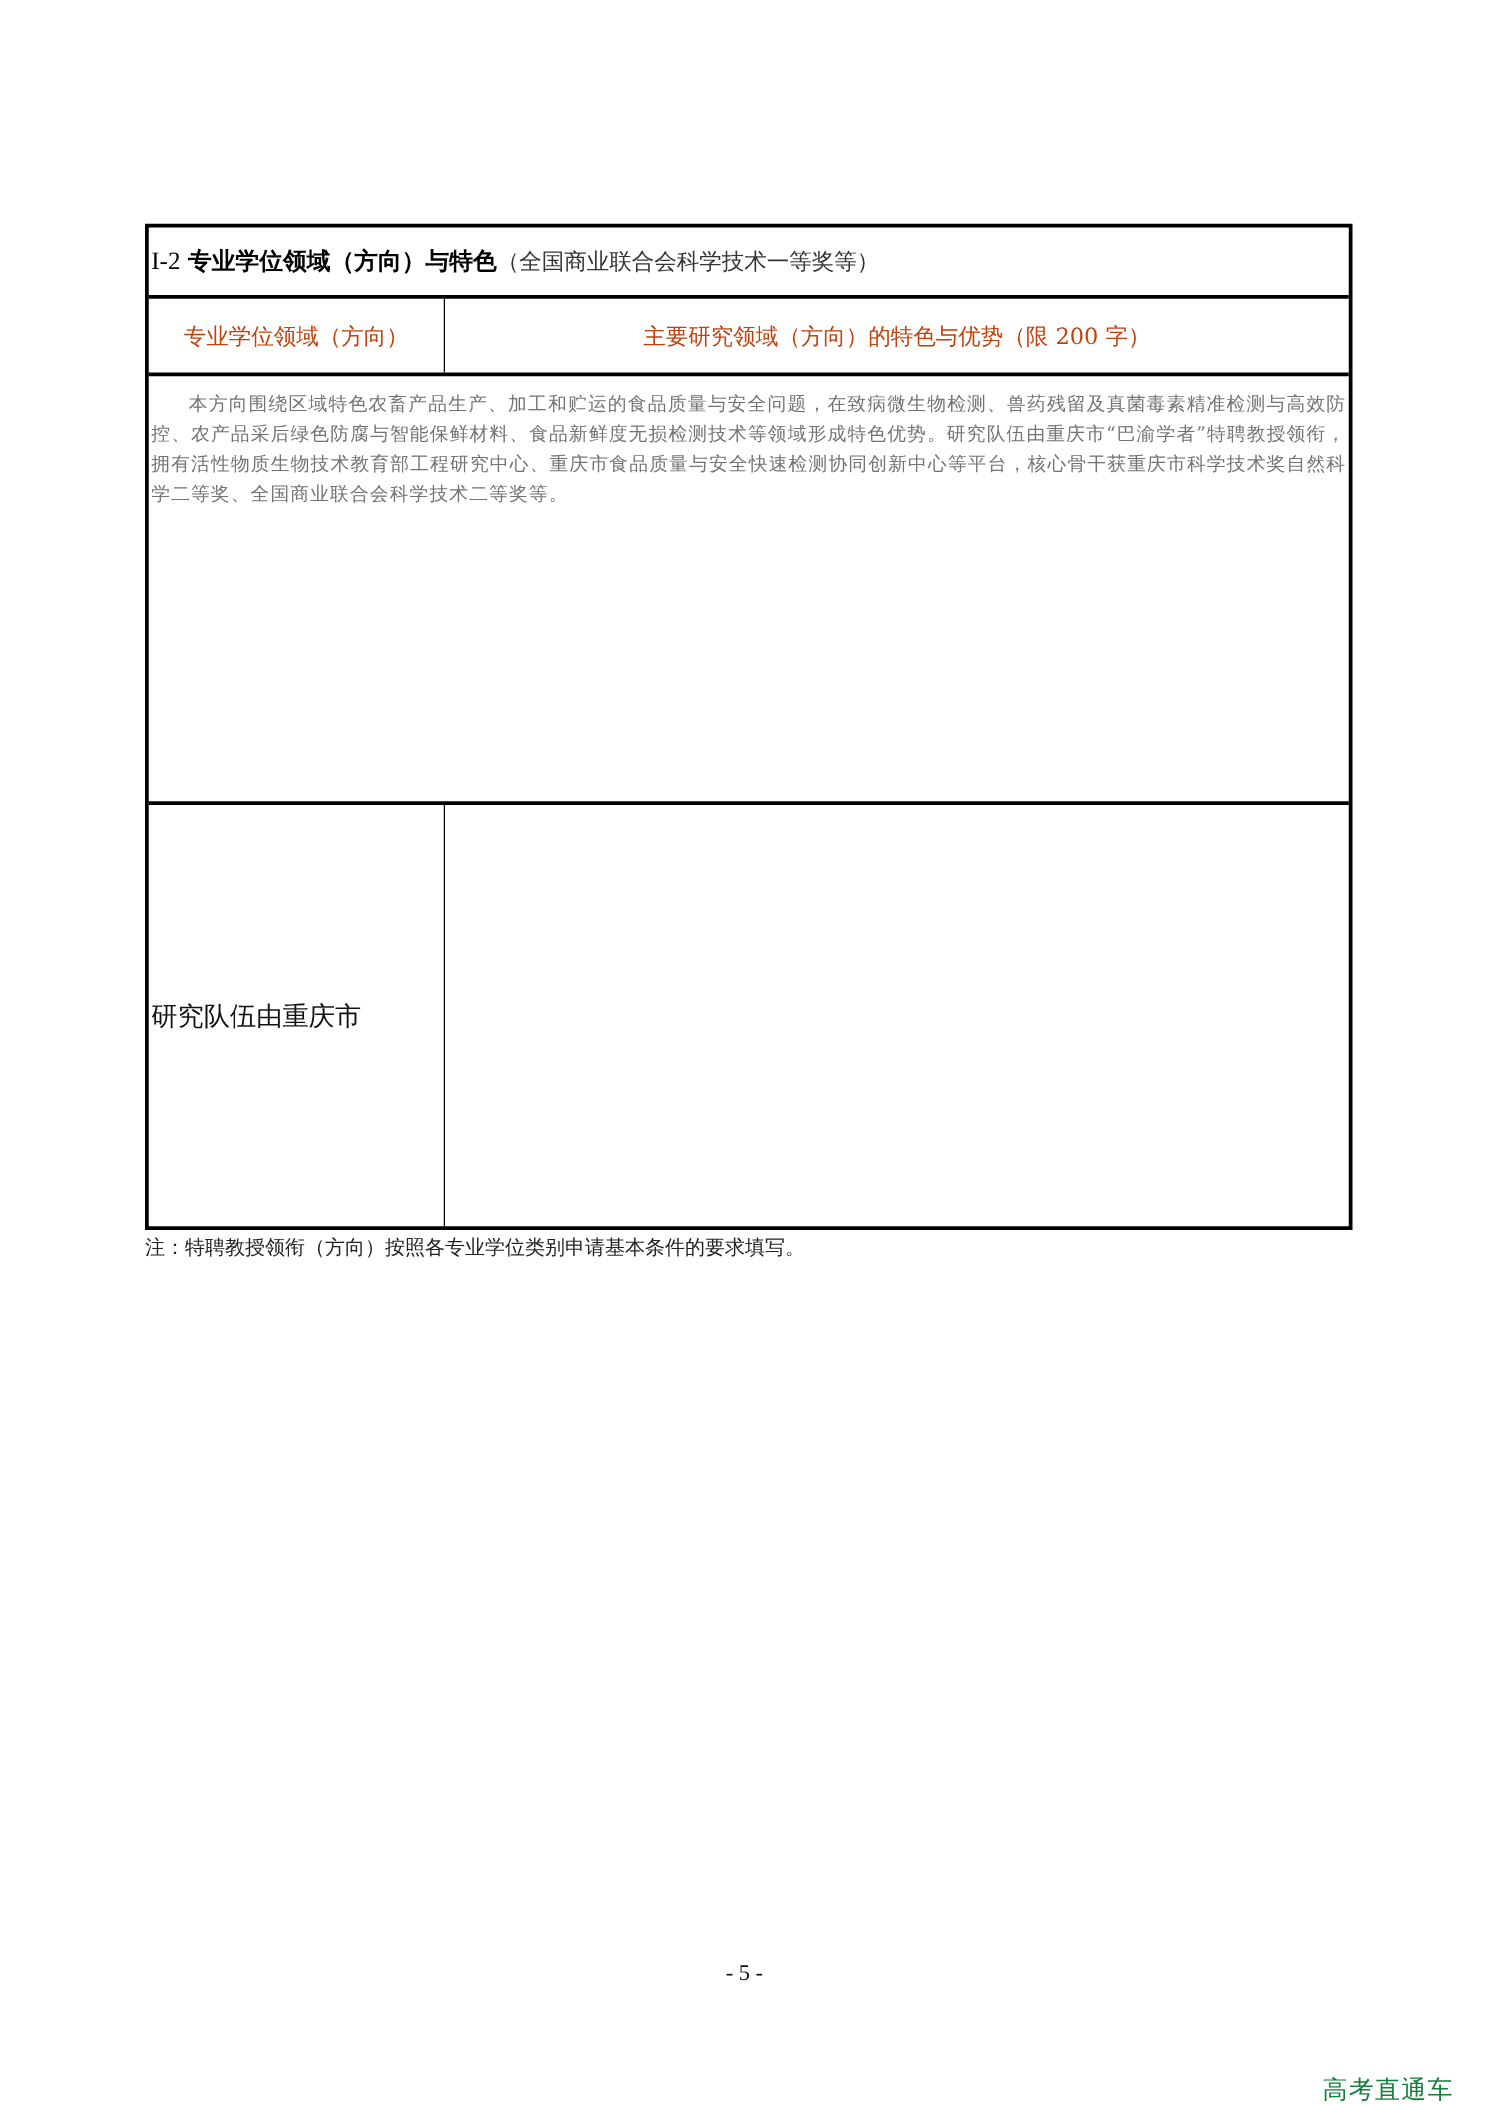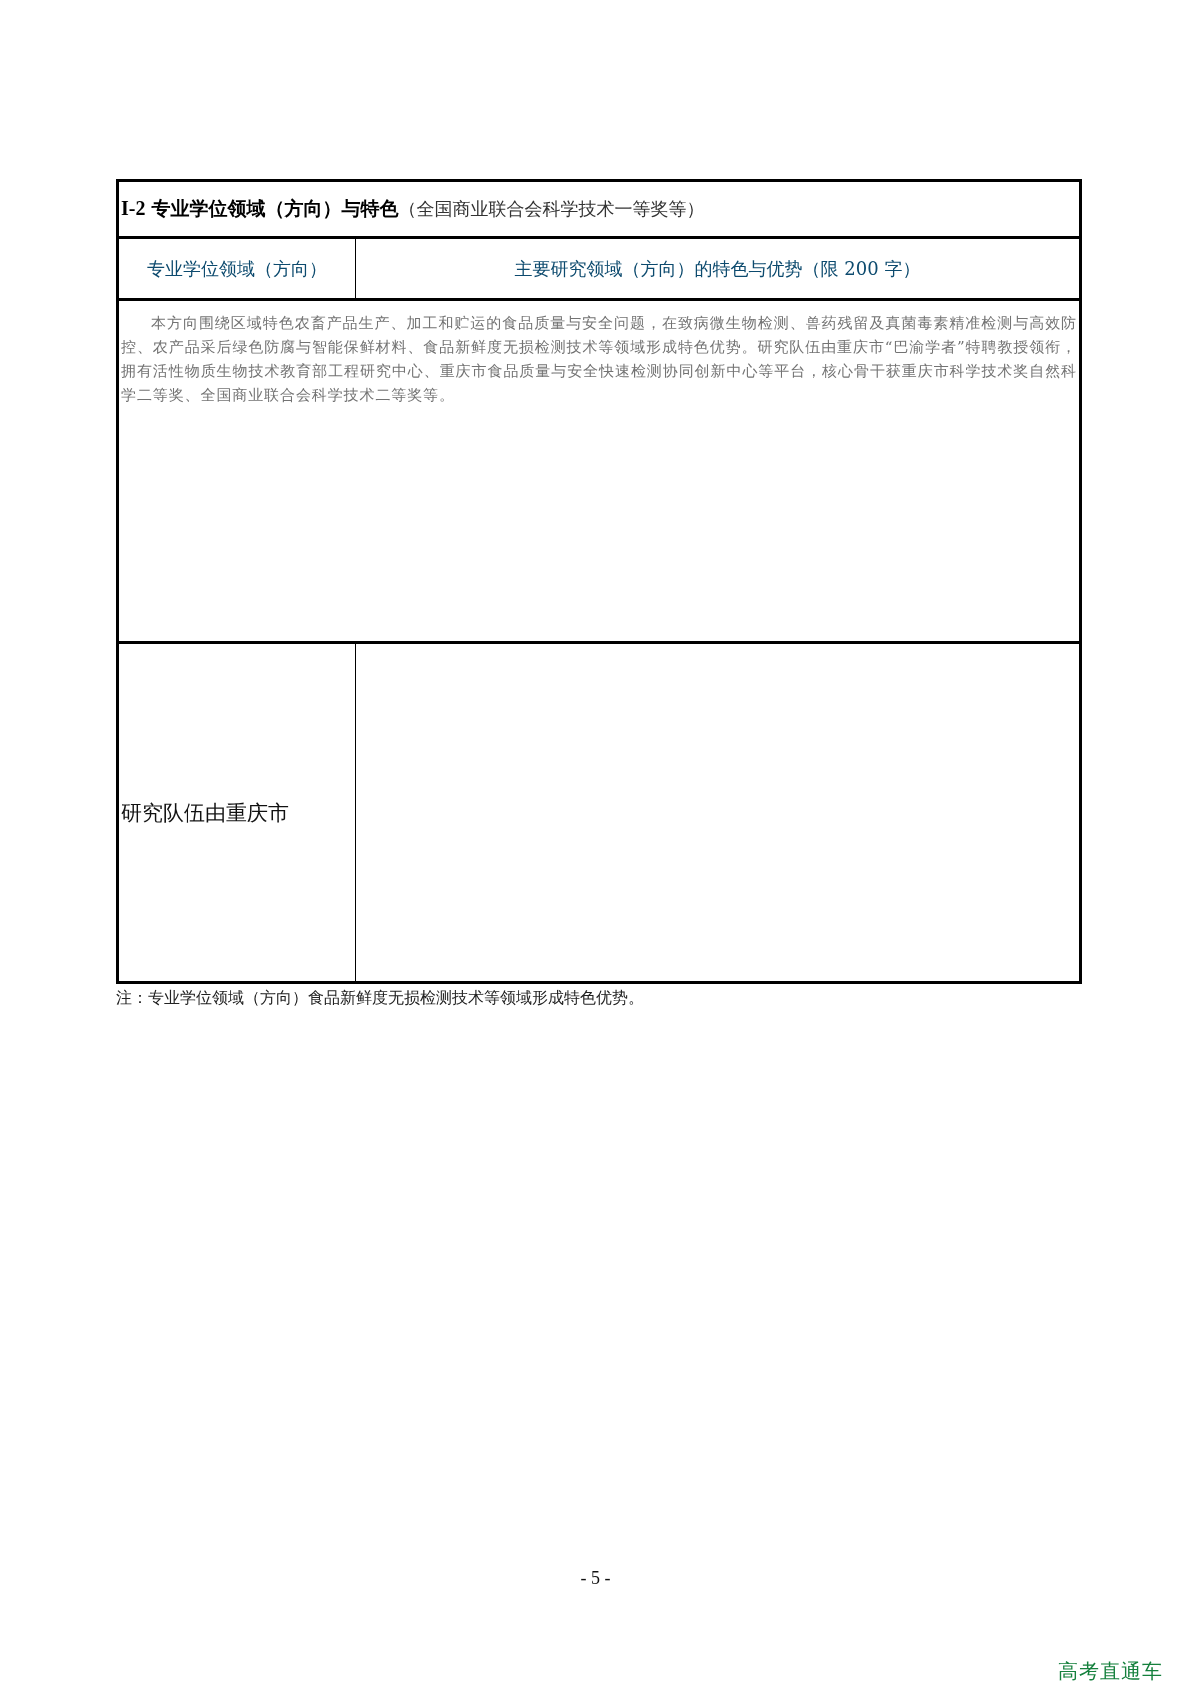--- a/index.html
+++ b/index.html
@@ -7,27 +7,27 @@
          font-family: "DejaVu Serif", "Liberation Serif", serif; color: #111; }
   .table {
     position: absolute; left: 116px; top: 179px; width: 966px;
     border: 3px solid #000; box-sizing: border-box;
   }
   .row { display: flex; box-sizing: border-box; }
   .row + .row { border-top: 3px solid #000; }
   .title-row { height: 54px; align-items: center; padding-left: 2px; }
   .title-main { font-family: "DejaVu Sans", "Liberation Sans", sans-serif; font-weight: bold;
                 font-size: 19px; color: #000; white-space: nowrap; }
-  .title-code { font-family: "Liberation Serif", serif; font-weight: bold; font-size: 20px; margin-right: 6px; }
+  .title-code { font-family: "Liberation Serif", serif; font-weight: normal; font-size: 20px; margin-right: 6px; }
   .title-note { font-size: 18px; color: #333; white-space: nowrap; }
   .cell-left { width: 237px; flex: none; border-right: 1px solid #000; box-sizing: border-box; }
   .cell-right { flex: 1; box-sizing: border-box; text-align: right; }
   .head-row { height: 62px; }
   .head-row .cell-left, .head-row .cell-right { display: flex; align-items: center; justify-content: center;
-       font-size: 18px; color: #0c4a6e; white-space: nowrap; }
+       font-size: 18px; color: #c2410c; white-space: nowrap; }
   .data-row .cell-left { display: flex; align-items: center; padding-left: 2px;
        font-size: 21px; line-height: 42px; color: #111; }
   .data-row .cell-right { padding: 10px 2px 4px 2px; font-size: 15px; line-height: 24px;
        text-align: justify; letter-spacing: 0.9px; color: #737373; }
   .data-row .cell-right p { margin: 0; text-indent: 2em; }
   .row-1 { height: 343px; }
   .row-2 { height: 340px; }
   .note { position: absolute; left: 116px; top: 988px; font-size: 16px; color: #222; white-space: nowrap; }
   .page-num { position: absolute; left: 0; width: 1191px; top: 1568px; text-align: center;
               font-family: "Liberation Serif", serif; font-size: 18px; color: #111; }
@@ -54,15 +54,15 @@
     <div class="cell-right">
       <p>本方向围绕区域特色农畜产品生产、加工和贮运的食品质量与安全问题，在致病微生物检测、兽药残留及真菌毒素精准检测与高效防控、农产品采后绿色防腐与智能保鲜材料、食品新鲜度无损检测技术等领域形成特色优势。研究队伍由重庆市“巴渝学者”特聘教授领衔，拥有活性物质生物技术教育部工程研究中心、重庆市食品质量与安全快速检测协同创新中心等平台，核心骨干获重庆市科学技术奖自然科学二等奖、全国商业联合会科学技术二等奖等。</p>
     </div>
   </div>
 
   <div class="row data-row row-2">
     <div class="cell-left">研究队伍由重庆市</div>
   </div>
 </div>
 
-<div class="note">注：专业学位领域（方向）食品新鲜度无损检测技术等领域形成特色优势。</div>
+<div class="note">注：特聘教授领衔（方向）按照各专业学位类别申请基本条件的要求填写。</div>
 <div class="page-num">- 5 -</div>
 <div class="watermark">高考直通车</div>
 
 </body></html>

